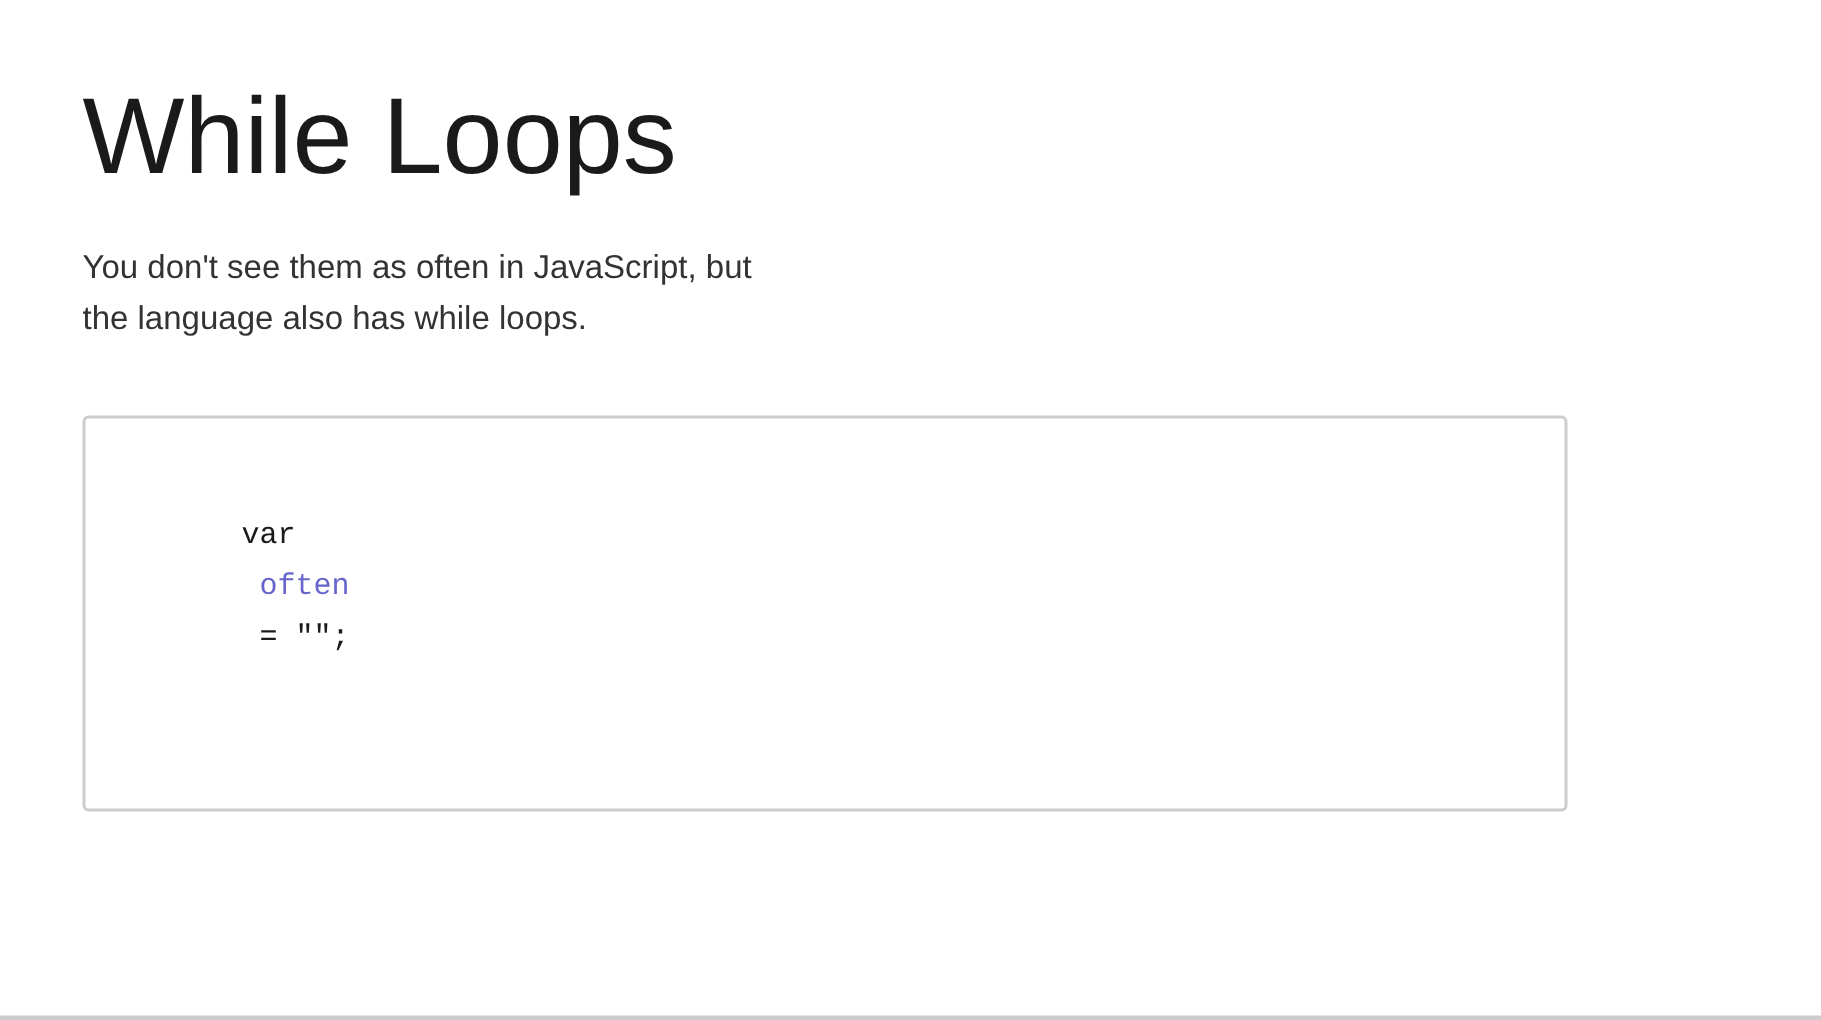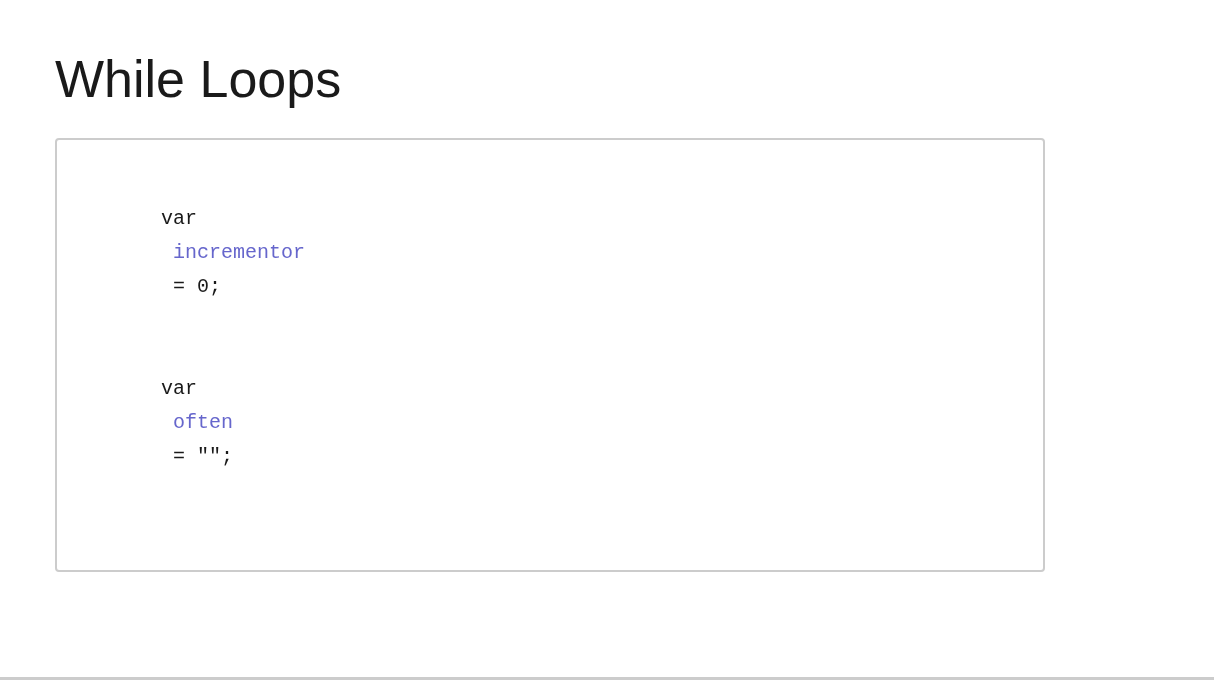--- a/index.html
+++ b/index.html
@@ -18,21 +18,21 @@
 
     .page-container {
       width: 1214px;
       height: 680px;
       background: #ffffff;
       position: relative;
       padding: 50px 55px 30px 55px;
     }
 
     .page-title {
-      font-size: 52px;
+      font-size: 72px;
       font-weight: 400;
       color: #1a1a1a;
       line-height: 1.15;
       margin-bottom: 28px;
       font-family: 'Arial', 'Helvetica Neue', sans-serif;
     }
 
     .description {
       font-size: 22px;
       color: #333333;
@@ -79,28 +79,27 @@
       background: #cccccc;
     }
   </style>
 </head>
 <body>
 
 <div class="page-container">
 
   <h1 class="page-title">While Loops</h1>
 
+  <p class="description">
+    <span>You don't see them as often in JavaScript, but</span><br>
+    <span>the language also has while loops.</span>
+  </p>
 
   <div class="code-block">
 
-    <span class="code-line">
-      <span class="kw">var</span>
-      <span class="var-name"> incrementor</span>
-      <span class="punctuation"> = 0;</span>
-    </span>
 
     <span class="code-line">
       <span class="kw">var</span>
       <span class="var-name"> often</span>
       <span class="punctuation"> = "";</span>
     </span>
 
     <span class="code-line"> </span>
 
   </div>

